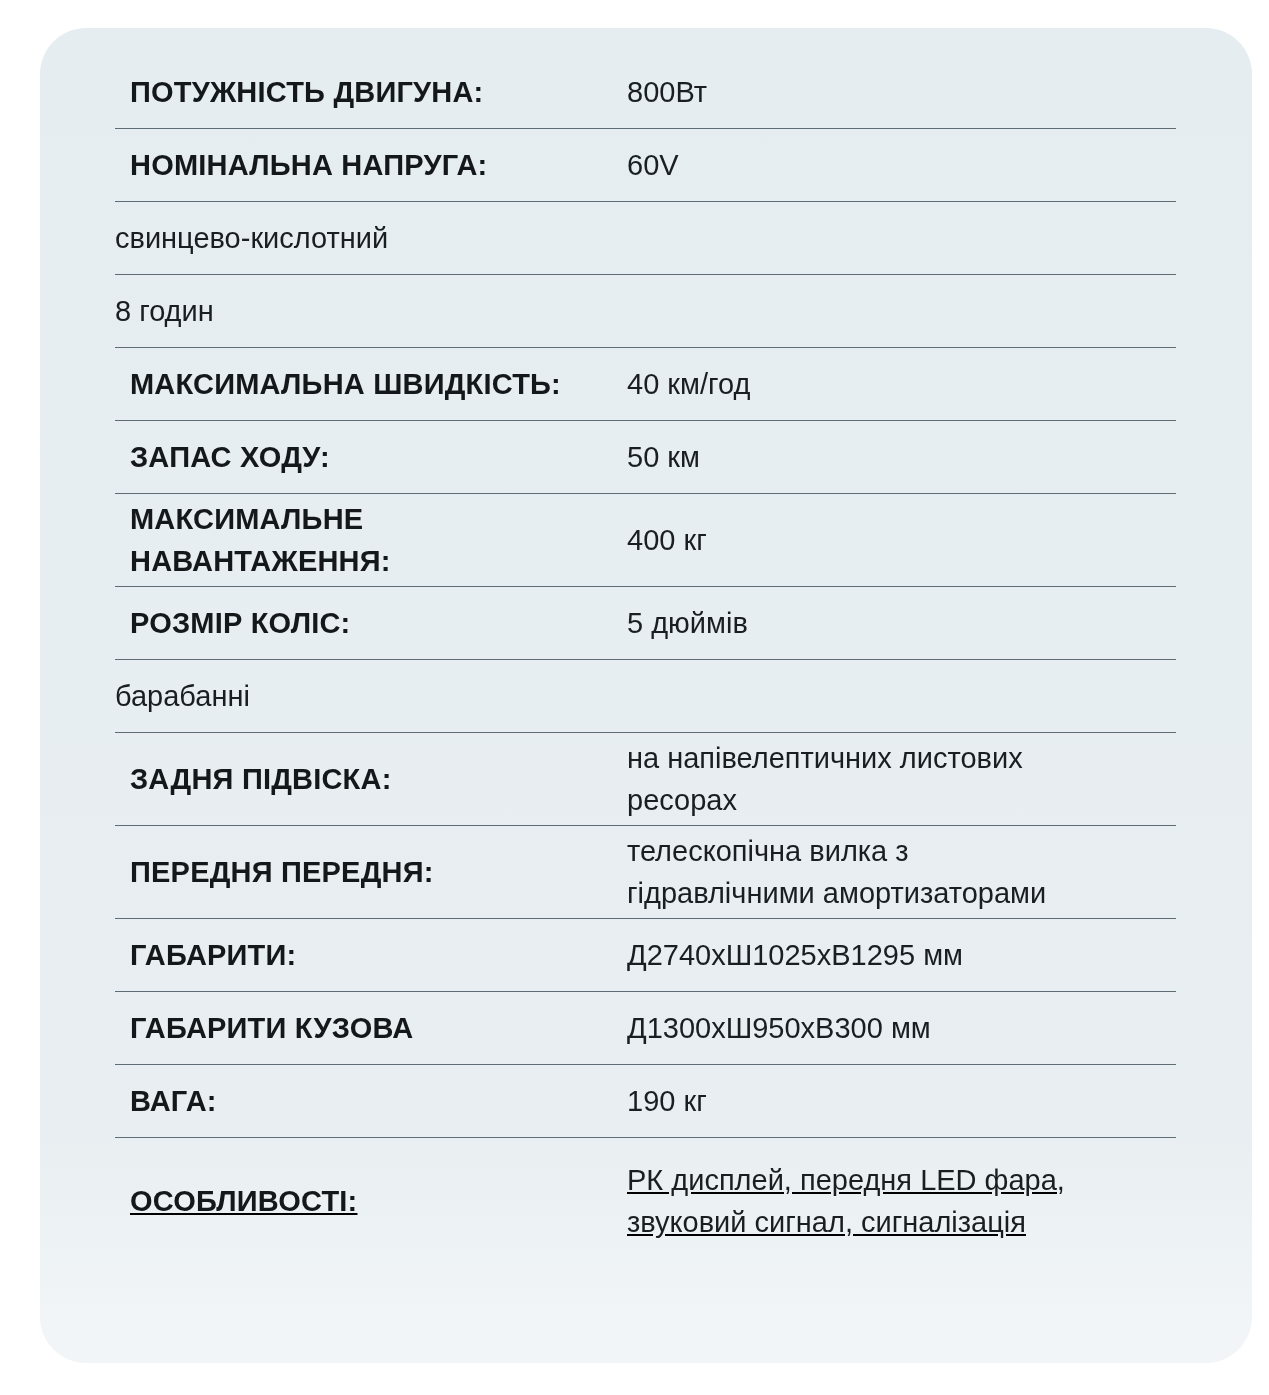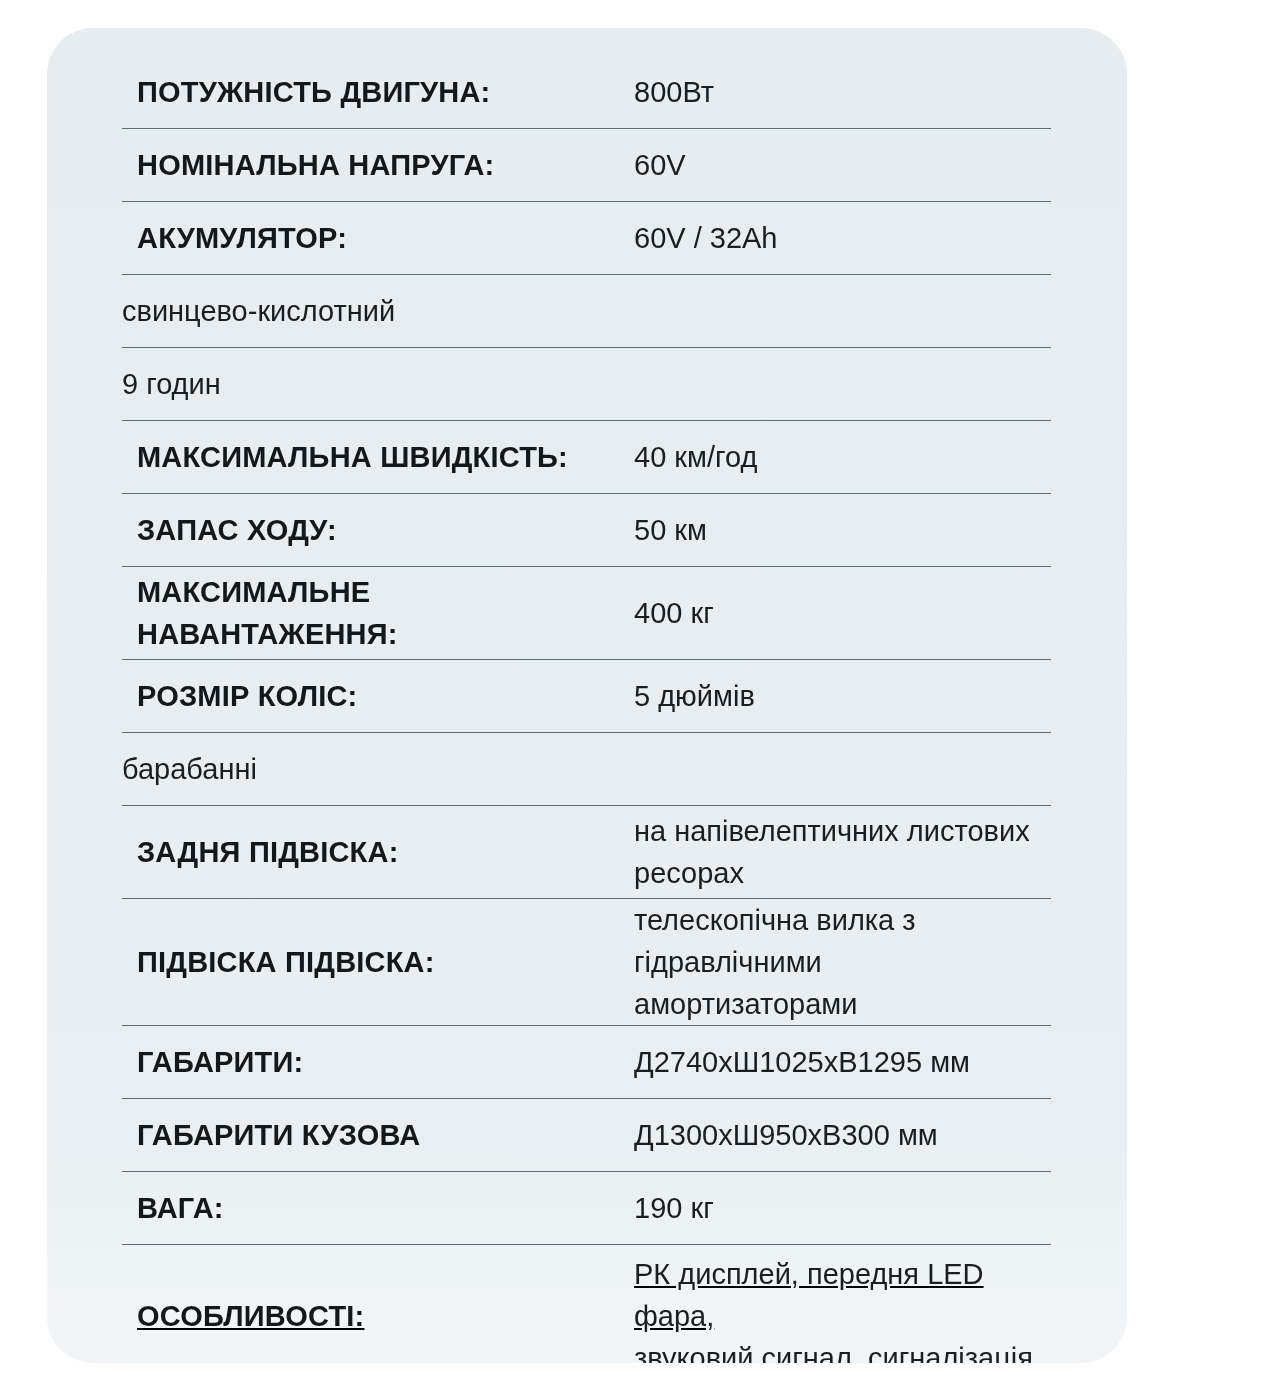--- a/index.html
+++ b/index.html
@@ -11,28 +11,27 @@
     height: 1395px;
     background: #ffffff;
     font-family: "Liberation Sans", sans-serif;
     position: relative;
     overflow: hidden;
   }
   .card {
     position: absolute;
     left: 40px;
     top: 28px;
-    width: 1080px;
+    width: 1212px;
     height: 1335px;
     box-sizing: border-box;
     border-radius: 46px;
     background: linear-gradient(180deg, #e6edf0 0%, #e8eef1 82%, #f1f5f7 97%);
     padding: 28px 76px 0 75px;
     overflow: hidden;
-    margin-left: 7px;
   }
   .spec-table {
     width: 100%;
   }
   .spec-row {
     display: grid;
     grid-template-columns: 512px 1fr;
     align-items: center;
     min-height: 73px;
     border-bottom: 1.5px solid #5e6c76;
@@ -72,28 +71,24 @@
   <div class="spec-table" id="spec-table">
       <div class="spec-row">
         <div class="spec-label">ПОТУЖНІСТЬ ДВИГУНА:</div>
         <div class="spec-value">800Вт</div>
       </div>
       <div class="spec-row">
         <div class="spec-label">НОМІНАЛЬНА НАПРУГА:</div>
         <div class="spec-value">60V</div>
       </div>
       <div class="spec-row">
-        <div class="spec-label">АКУМУЛЯТОР:</div>
-        <div class="spec-value">60V / 32Ah</div>
-      </div>
-      <div class="spec-row">
         <div class="spec-value">свинцево-кислотний</div>
       </div>
       <div class="spec-row">
-        <div class="spec-value">9 годин</div>
+        <div class="spec-value">8 годин</div>
       </div>
       <div class="spec-row">
         <div class="spec-label">МАКСИМАЛЬНА ШВИДКІСТЬ:</div>
         <div class="spec-value">40 км/год</div>
       </div>
       <div class="spec-row">
         <div class="spec-label">ЗАПАС ХОДУ:</div>
         <div class="spec-value">50 км</div>
       </div>
       <div class="spec-row tall">
@@ -107,21 +102,21 @@
       </div>
       <div class="spec-row">
         <div class="spec-value">барабанні</div>
       </div>
       <div class="spec-row tall">
         <div class="spec-label">ЗАДНЯ ПІДВІСКА:</div>
         <div class="spec-value">на напівелептичних листових
 ресорах</div>
       </div>
       <div class="spec-row tall">
-        <div class="spec-label">ПІДВІСКА ПІДВІСКА:</div>
+        <div class="spec-label">ПЕРЕДНЯ ПЕРЕДНЯ:</div>
         <div class="spec-value">телескопічна вилка з
 гідравлічними амортизаторами</div>
       </div>
       <div class="spec-row">
         <div class="spec-label">ГАБАРИТИ:</div>
         <div class="spec-value">Д2740хШ1025хВ1295 мм</div>
       </div>
       <div class="spec-row">
         <div class="spec-label">ГАБАРИТИ КУЗОВА</div>
         <div class="spec-value">Д1300хШ950хВ300 мм</div>

